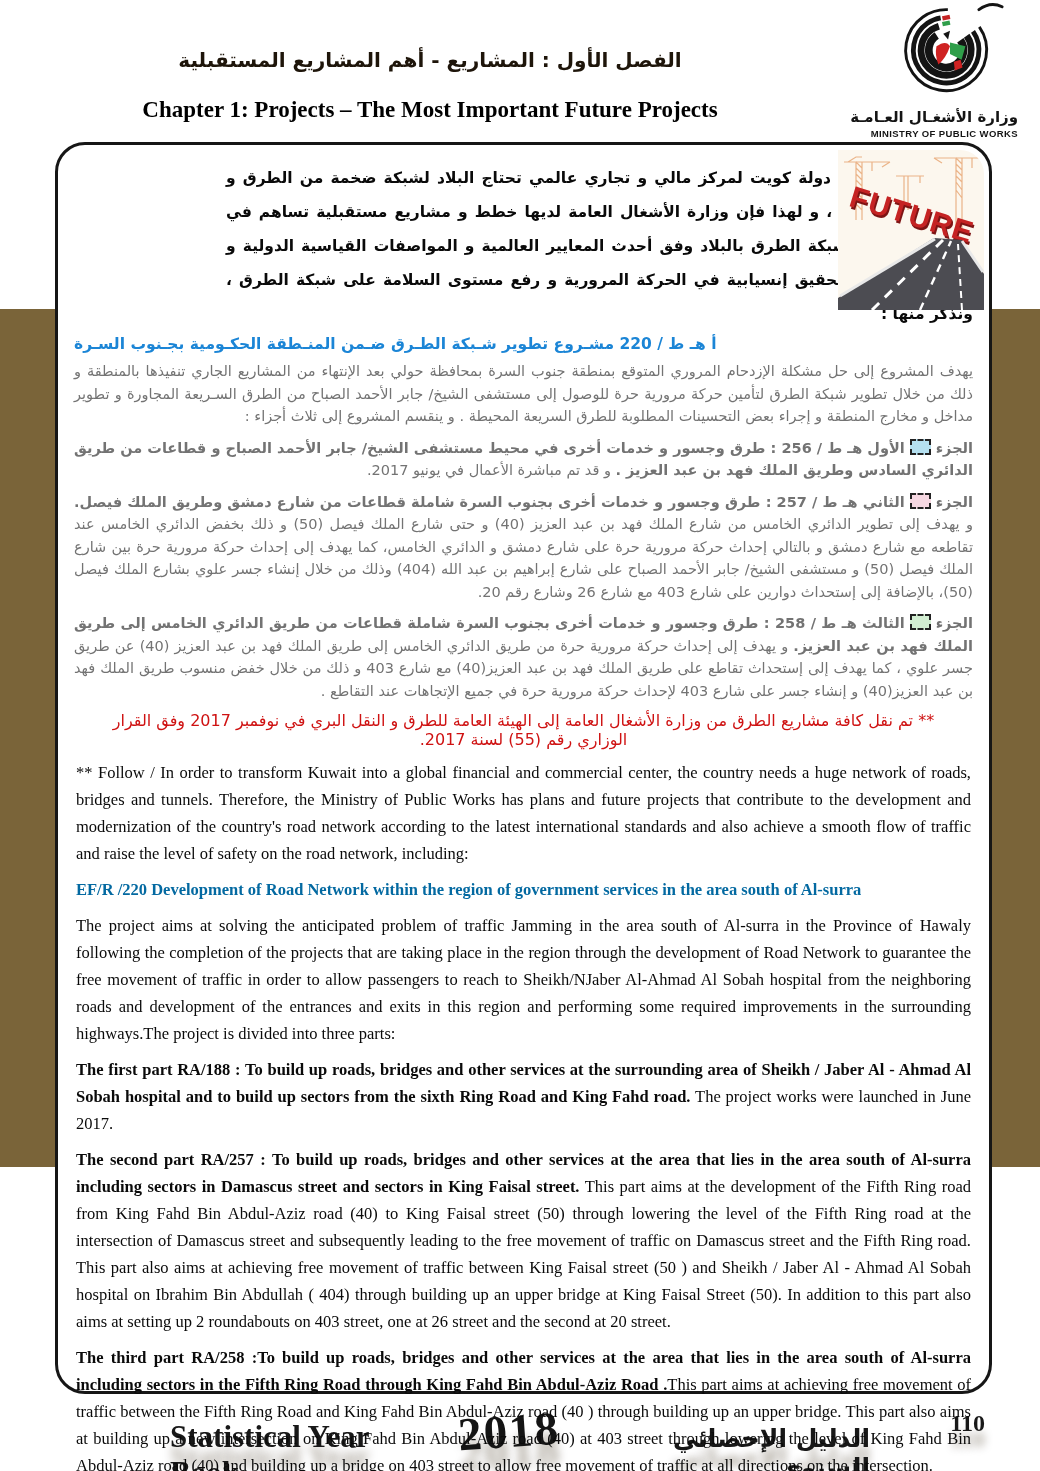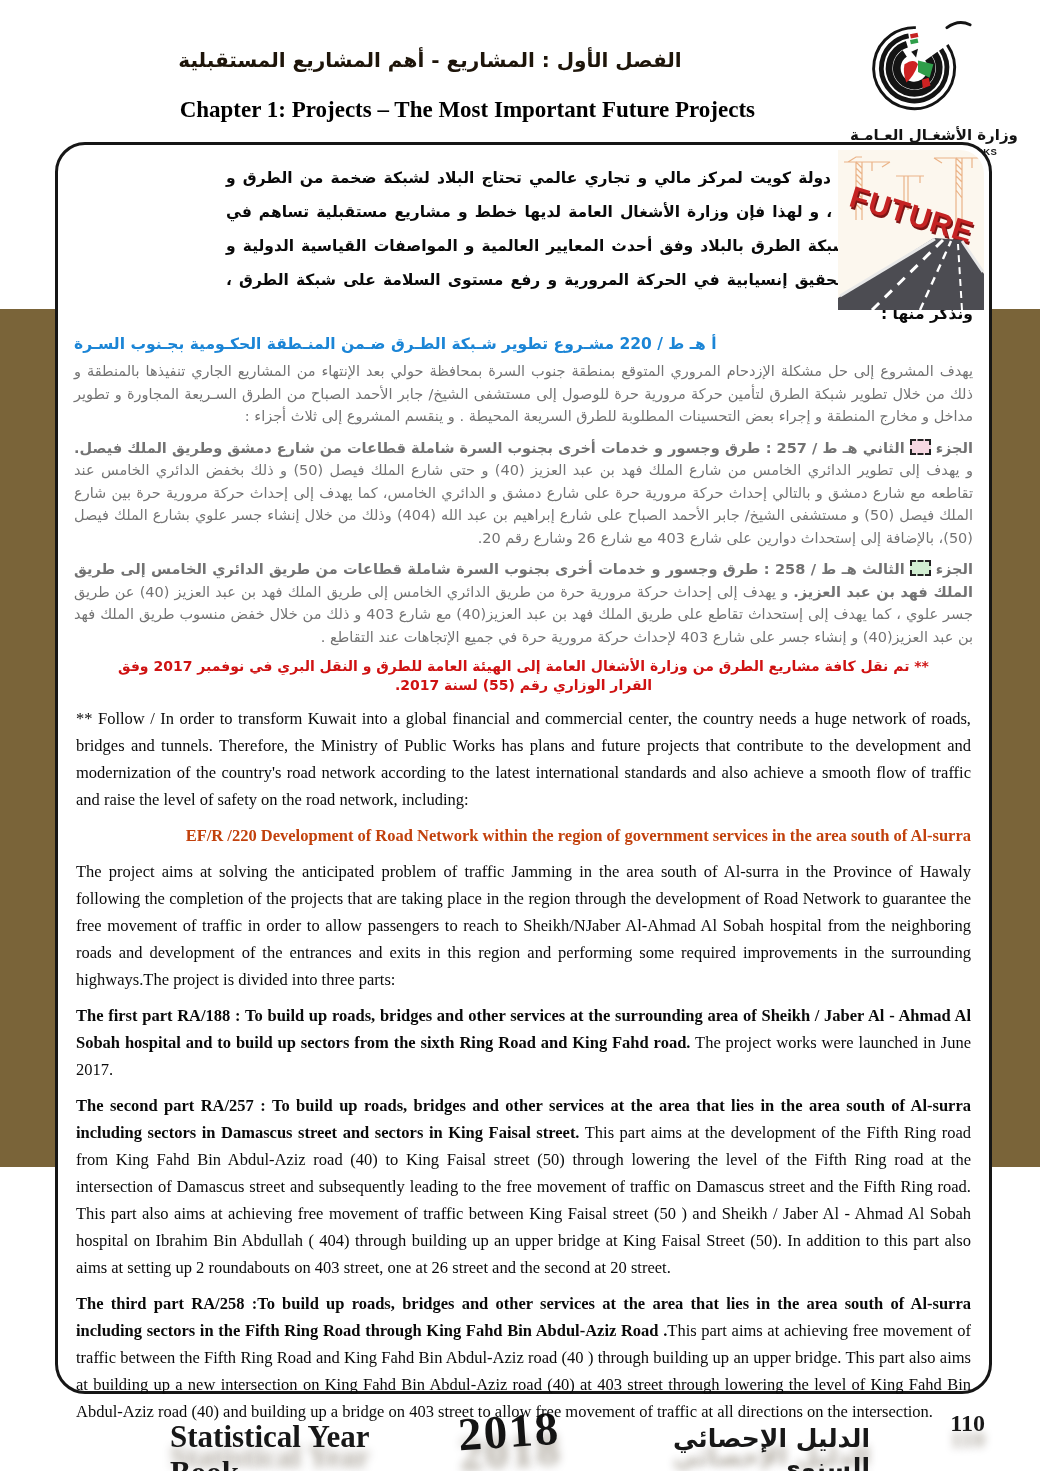--- a/index.html
+++ b/index.html
@@ -8,47 +8,47 @@
     font-family:"DejaVu Sans",sans-serif;
     background:
       linear-gradient(105deg,#887549 0%,#a9916 2%,#b29a6c 28%,#cdb586 58%,#d4be8d 78%,#c3ac7d 100%) 0 0/100% 309px no-repeat,
       radial-gradient(ellipse 70% 130% at 50% 58%, #e4d4a1 0%, #d3bd8c 38%, #b59e71 78%, #9c8661 100%) 0 1167px/100% 304px no-repeat,
       #7a6439;
   }
   .band-brown{position:absolute;left:0;top:309px;width:100%;height:858px;background:#7a6439;z-index:0;}
   
   .ar-title{position:absolute;top:48px;left:150px;width:560px;text-align:center;
     font-weight:bold;font-size:20px;color:#1e150a;letter-spacing:1px;}
-  .en-title{position:absolute;top:97px;left:105px;width:650px;text-align:right;
+  .en-title{position:absolute;top:97px;left:105px;width:650px;text-align:center;
     font-family:"Liberation Serif",serif;font-weight:bold;font-size:23px;color:#000;}
-  .logo{position:absolute;top:18px;right:22px;width:168px;text-align:left;z-index:1;}
+  .logo{position:absolute;top:0;right:22px;width:168px;text-align:right;z-index:1;}
   .logo .ar{font-size:15px;font-weight:bold;color:#141414;margin-top:-4px;}
   .logo .en{font-family:"Liberation Sans",sans-serif;font-size:9.5px;font-weight:bold;
     letter-spacing:.4px;color:#141414;margin-top:2px;}
   
   .content-box{position:absolute;left:55px;top:142px;width:937px;height:1252px;
     box-sizing:border-box;background:#fff;border:3px solid #161616;border-radius:30px;z-index:2;}
   .future{position:absolute;top:5px;right:5px;width:146px;height:160px;overflow:hidden;border-top-right-radius:24px;}
   .intro-ar{direction:rtl;margin:16px 16px 0 168px;font-size:15.5px;font-weight:bold;
     line-height:34px;text-align:justify;color:#0a0a0a;}
   .blue-ar{direction:rtl;margin:4px 168px 0 16px;text-align:left;font-size:15.5px;
     font-weight:bold;color:#1b85d6;}
   .body-ar{direction:rtl;margin:7px 16px 0;font-size:14.5px;line-height:22.5px;
     text-align:justify;color:#737373;}
   .body-ar p{margin:0 0 9px;}
   .body-ar b{font-weight:bold;}
   .mk{display:inline-block;width:17px;height:12px;border:2px dashed #222;
     vertical-align:-2px;margin:0 5px;}
-  .note-ar{direction:rtl;margin:6px 40px 0;text-align:center;font-size:14px;
-    font-weight:bold;color:#cf1212;line-height:19px;}
+  .note-ar{direction:rtl;margin:6px 40px 0;text-align:center;font-size:16px;
+    font-weight:normal;color:#cf1212;line-height:19px;}
   .body-en{margin:10px 18px 0;font-family:"Liberation Serif",serif;font-size:16.5px;
     line-height:27px;text-align:justify;color:#0a0a0a;}
   .body-en p{margin:0 0 9px;}
   .p-bold{font-weight:normal;}
-  .blue-en{text-align:right;font-weight:bold;color:#c2410c;margin:0 0 9px;}
+  .blue-en{text-align:left;font-weight:bold;color:#0369a1;margin:0 0 9px;}
   .note-en{position:absolute;left:20px;right:18px;bottom:9px;font-family:"Liberation Serif",serif;
     font-size:13.2px;font-weight:bold;color:#cf1212;text-align:justify;}
   
   .footer{position:absolute;left:0;top:1398px;width:100%;height:70px;z-index:1;}
   .footer-center{position:absolute;left:170px;top:6px;width:700px;display:flex;
     justify-content:center;align-items:baseline;gap:16px;}
   .f-en{font-family:"Liberation Serif",serif;font-weight:bold;font-size:31px;color:#181818;
     text-shadow:0 20px 10px rgba(45,28,0,.38);}
   .f-year{font-family:"Liberation Serif",serif;font-weight:bold;font-size:47px;color:#141414;
     letter-spacing:2px;transform:rotate(-4deg);display:inline-block;
@@ -107,20 +107,21 @@
       <line x1="82" y1="160" x2="113" y2="91" stroke="#ffffff" stroke-width="2.4" stroke-dasharray="8 6"></line>
       <line x1="124" y1="160" x2="120" y2="94" stroke="#ffffff" stroke-width="2" stroke-dasharray="7 5"></line>
     </svg>
   </div>
 
   <div class="intro-ar">** تـابـع / لتحويل دولة كويت لمركز مالي و تجاري عالمي تحتاج البلاد لشبكة ضخمة من الطرق و الجسور و الأنفاق ، و لهذا فإن وزارة الأشغال العامة لديها خطط و مشاريع مستقبلية تساهم في  تطوير و تحديث شبكة الطرق بالبلاد وفق أحدث المعايير العالمية و المواصفات القياسية الدولية و تساهم أيضاً في تحقيق إنسيابية في الحركة المرورية و رفع مستوى السلامة على شبكة الطرق ، ونذكر منها :</div>
   <div class="blue-ar">أ هـ ط / 220  مشـروع تطوير شـبكة الطـرق ضـمن المنـطقة الحكـومية بجـنوب السـرة</div>
 
   <div class="body-ar">
     <p>يهدف المشروع إلى حل مشكلة الإزدحام المروري المتوقع بمنطقة جنوب السرة بمحافظة حولي بعد الإنتهاء من المشاريع الجاري تنفيذها بالمنطقة و ذلك من خلال تطوير شبكة الطرق لتأمين حركة مرورية حرة للوصول إلى مستشفى الشيخ/ جابر الأحمد الصباح من الطرق السـريعة المجاورة و تطوير مداخل و مخارج المنطقة و إجراء بعض التحسينات المطلوبة للطرق السريعة المحيطة . و ينقسم المشروع إلى ثلاث أجزاء :</p>
+    <p><b>الجزء</b><span class="mk" style="background: rgb(181, 224, 240);"></span><b>الأول هـ ط / 256 : طرق وجسور و خدمات أخرى في محيط مستشفى الشيخ/ جابر الأحمد الصباح و قطاعات من طريق الدائري السادس وطريق الملك فهد بن عبد العزيز .</b> <span>و قد تم مباشرة الأعمال في يونيو 2017.</span></p>
     <p><b>الجزء</b><span class="mk" style="background: rgb(246, 216, 226);"></span><b>الثاني هـ ط / 257 : طرق وجسور و خدمات أخرى بجنوب السرة شاملة قطاعات من شارع دمشق وطريق الملك فيصل.</b> <span>و يهدف إلى تطوير الدائري الخامس من شارع الملك فهد بن عبد العزيز (40) و حتى شارع الملك فيصل (50) و ذلك بخفض الدائري الخامس عند تقاطعه مع شارع دمشق و بالتالي إحداث حركة مرورية حرة على شارع دمشق و الدائري الخامس، كما يهدف إلى إحداث حركة مرورية حرة بين شارع الملك فيصل (50) و مستشفى الشيخ/ جابر الأحمد الصباح على شارع إبراهيم بن عبد الله (404) وذلك من خلال إنشاء جسر علوي بشارع الملك فيصل (50)، بالإضافة إلى إستحداث دوارين على شارع 403 مع شارع 26 وشارع رقم 20.</span></p>
     <p><b>الجزء</b><span class="mk" style="background: rgb(210, 238, 210);"></span><b>الثالث هـ ط / 258 : طرق وجسور و خدمات أخرى بجنوب السرة شاملة قطاعات من طريق الدائري الخامس إلى طريق الملك فهد بن عبد العزيز.</b> <span>و يهدف إلى إحداث حركة مرورية حرة من طريق الدائري الخامس إلى طريق الملك فهد بن عبد العزيز (40) عن طريق جسر علوي ، كما يهدف إلى إستحداث تقاطع على طريق الملك فهد بن عبد العزيز(40) مع شارع 403 و ذلك من خلال خفض منسوب طريق الملك فهد بن عبد العزيز(40) و إنشاء جسر على شارع 403 لإحداث حركة مرورية حرة في جميع الإتجاهات عند التقاطع .</span></p>
   </div>
 
   <div class="note-ar">** تم نقل كافة مشاريع الطرق من وزارة الأشغال العامة إلى الهيئة العامة للطرق و النقل البري في نوفمبر 2017 وفق القرار الوزاري رقم (55) لسنة 2017.</div>
 
   <div class="body-en">
     <p class="p-bold">** Follow / In order to transform Kuwait into a global financial and commercial center, the country needs a huge network of roads, bridges and tunnels. Therefore, the Ministry of Public Works has plans and future projects that contribute to the development and modernization of the country's road network according to the latest international standards and also achieve a smooth flow of traffic and raise the level of safety on the road network, including:</p>
     <p class="blue-en">EF/R /220 Development of Road Network within the region of government services in the area south of Al-surra</p>
     <p>The project aims at solving the anticipated problem of traffic Jamming in the area south of Al-surra in the Province of Hawaly following the completion of the projects that are taking place in the region through the development of Road Network to guarantee the free movement of traffic in order to allow passengers to reach to Sheikh/NJaber Al-Ahmad Al Sobah hospital from the neighboring roads and development of the entrances and exits in this region and performing some required improvements in the surrounding highways.The project is divided into three parts:</p>

